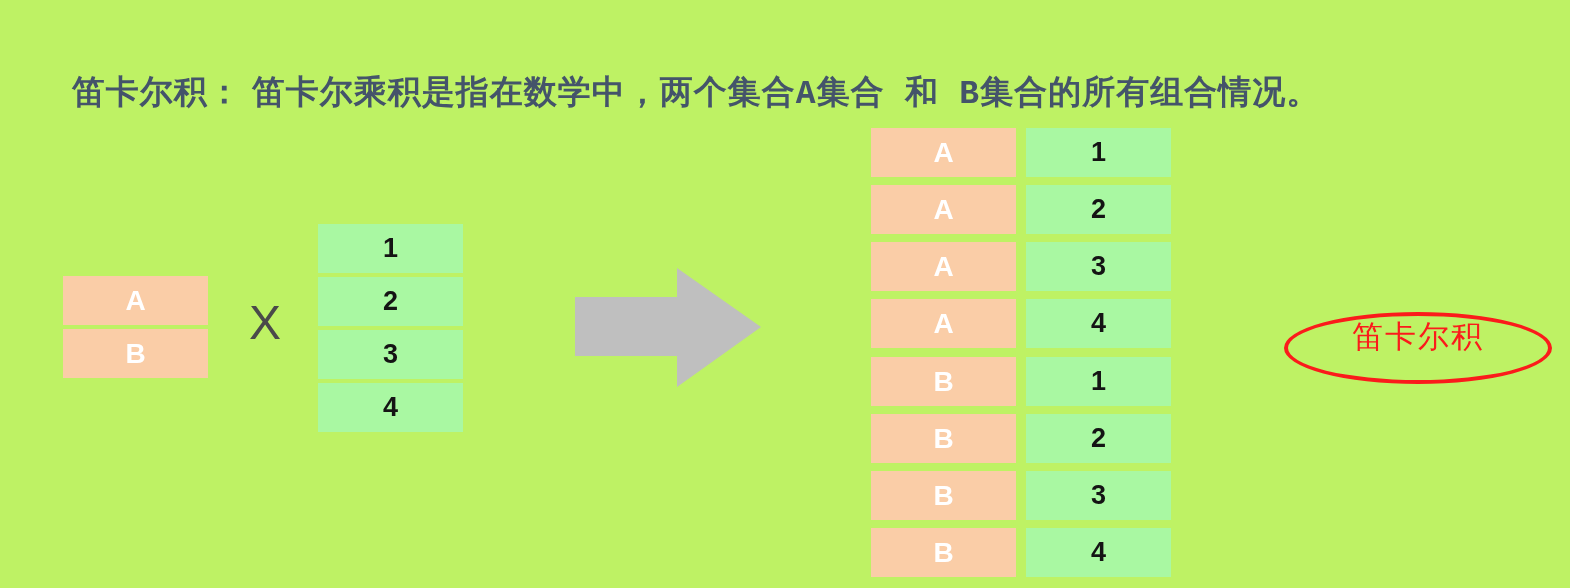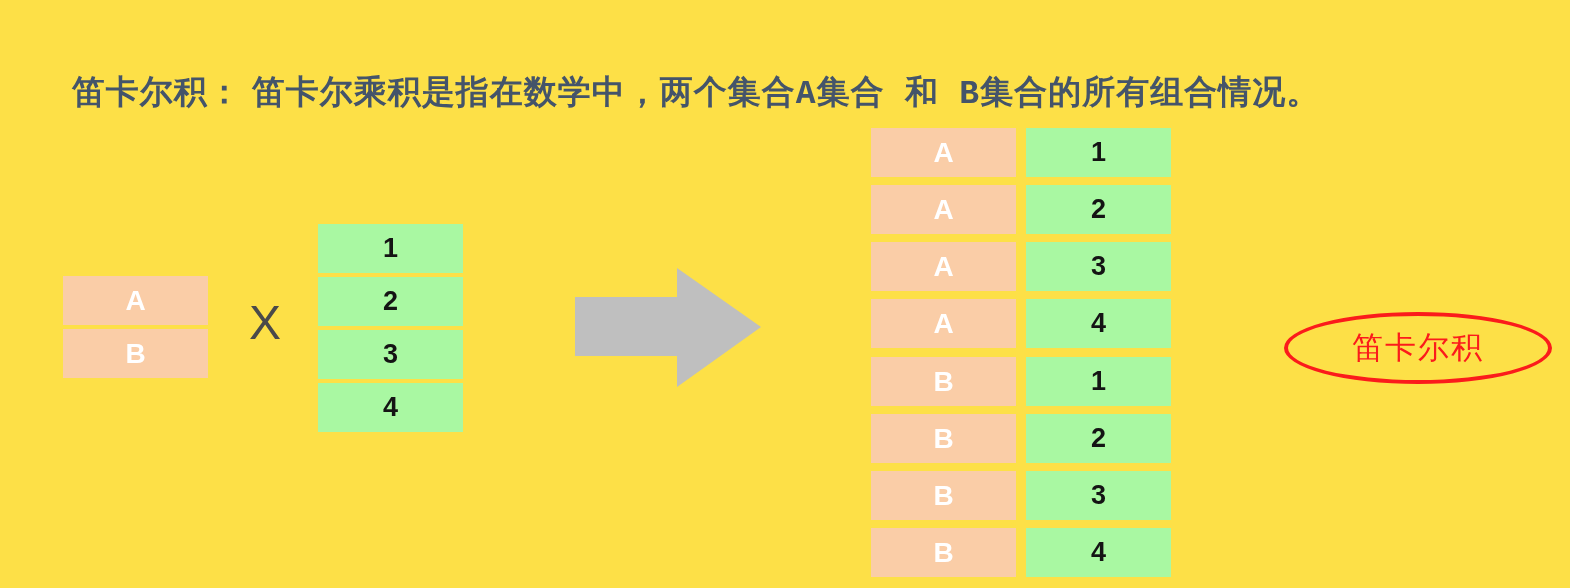--- a/index.html
+++ b/index.html
@@ -1,20 +1,20 @@
 <!DOCTYPE html>
 <html><head>
 <meta charset="utf-8">
 <style>
   html, body { margin: 0; padding: 0; background: #ffffff; }
   .stage {
     position: relative;
     width: 1570px;
     height: 588px;
-    background: #fde047;
+    background: #bef264;
     overflow: hidden;
     font-family: "Liberation Sans", sans-serif;
   }
   .title {
     position: absolute;
     left: 31px;
     top: 32px;
     font-size: 33px;
     font-weight: bold;
     color: #44546a;
@@ -67,21 +67,20 @@
   }
   .callout {
     position: absolute;
     left: 1284px;
     top: 312px;
     width: 268px;
     height: 72px;
     border: 4px solid #fb1b1b;
     border-radius: 50%;
     display: flex;
-    align-items: center;
     justify-content: center;
     box-sizing: border-box;
     font-family: Liberation Mono, monospace;
   }
   .callout-label {
     color: #fb1b1b;
     font-size: 31px;
     font-weight: 500;
     letter-spacing: 2px;
   }

